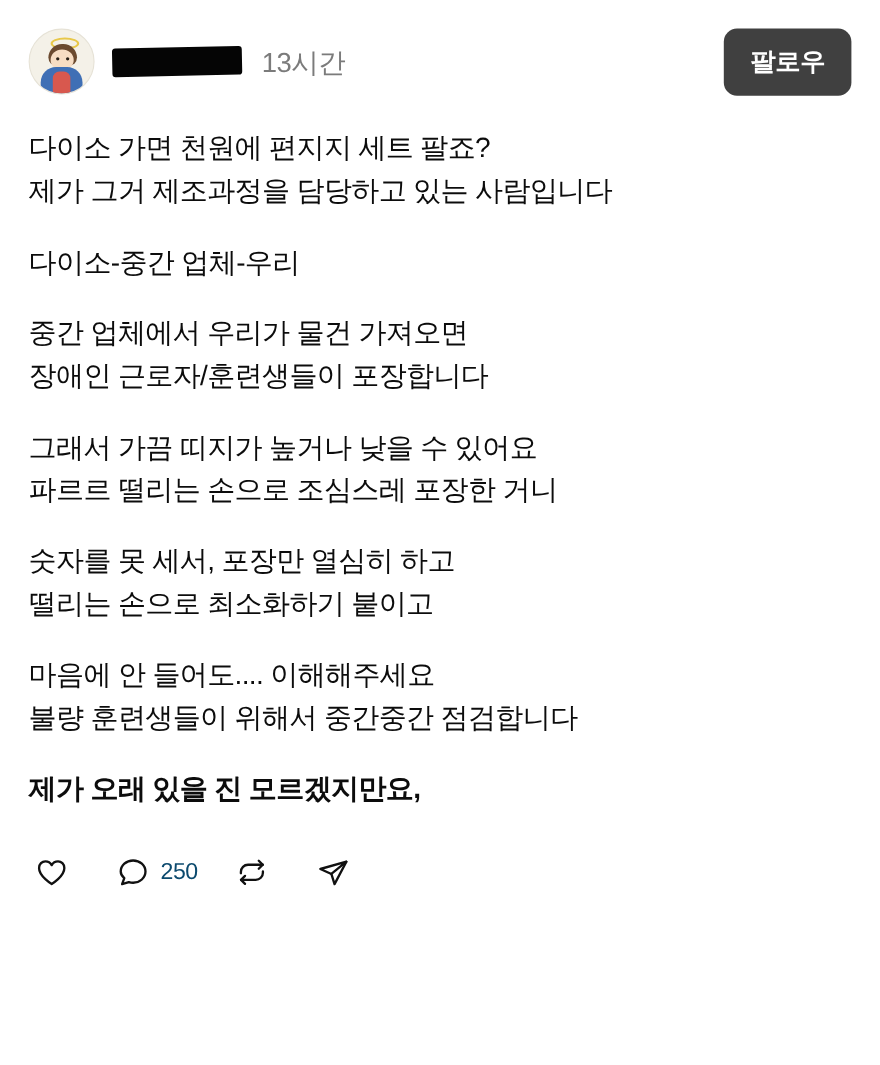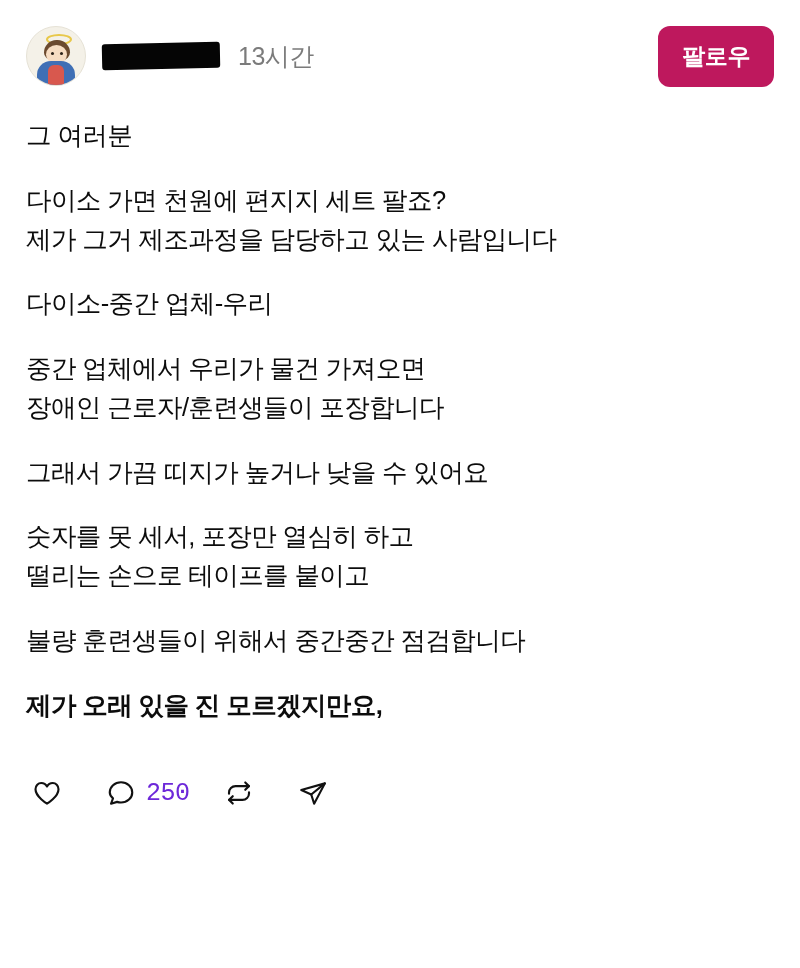--- a/index.html
+++ b/index.html
@@ -108,21 +108,21 @@
   .timestamp {
     margin-left: 18px;
     font-size: 25px;
     color: #7b7b7b;
     letter-spacing: -0.5px;
     white-space: nowrap;
   }
   .spacer { flex: 1 1 auto; }
   .follow-button {
     flex: 0 0 auto;
-    background: #be185d;
+    background: #404040;
     color: #ffffff;
     border: none;
     border-radius: 12px;
     font-size: 23px;
     font-family: inherit;
     font-weight: 600;
     padding: 15px 24px;
     cursor: pointer;
     letter-spacing: -0.4px;
   }
@@ -154,24 +154,23 @@
     padding-left: 6px;
   }
   .action {
     display: flex;
     align-items: center;
     gap: 10px;
     cursor: pointer;
   }
   .action svg { display: block; }
   .action-count {
-    font-size: 25px;
-    color: #6d28d9;
+    font-size: 21px;
+    color: #0c4a6e;
     letter-spacing: -0.5px;
-    font-family: Liberation Mono, monospace;
   }
 </style>
 </head>
 <body>
 
 <div class="post">
 
   <div class="post-header">
 
     <div class="avatar">
@@ -188,48 +187,47 @@
 
     <div class="timestamp">13시간</div>
 
     <div class="spacer"></div>
 
     <button class="follow-button">팔로우</button>
   </div>
 
   <div class="post-body">
 
-    <div class="para">
-      <div class="line">그 여러분</div>
-    </div>
 
     <div class="para">
       <div class="line">다이소 가면 천원에 편지지 세트 팔죠?</div>
       <div class="line">제가 그거 제조과정을 담당하고 있는 사람입니다</div>
     </div>
 
     <div class="para">
       <div class="line">다이소-중간 업체-우리</div>
     </div>
 
     <div class="para">
       <div class="line">중간 업체에서 우리가 물건 가져오면</div>
       <div class="line">장애인 근로자/훈련생들이 포장합니다</div>
     </div>
 
     <div class="para">
       <div class="line">그래서 가끔 띠지가 높거나 낮을 수 있어요</div>
+      <div class="line">파르르 떨리는 손으로 조심스레 포장한 거니</div>
     </div>
 
     <div class="para">
       <div class="line">숫자를 못 세서, 포장만 열심히 하고</div>
-      <div class="line">떨리는 손으로 테이프를 붙이고</div>
-    </div>
-
-    <div class="para">
+      <div class="line">떨리는 손으로 최소화하기 붙이고</div>
+    </div>
+
+    <div class="para">
+      <div class="line">마음에 안 들어도.... 이해해주세요</div>
       <div class="line">불량 훈련생들이 위해서 중간중간 점검합니다</div>
     </div>
 
     <div class="para">
       <div class="line">제가 오래 있을 진 모르겠지만요,</div>
     </div>
 
   </div>
 
   <div class="action-bar">

